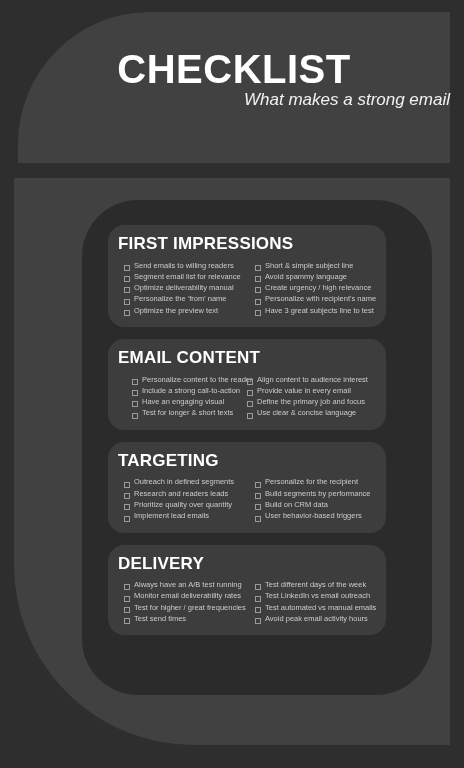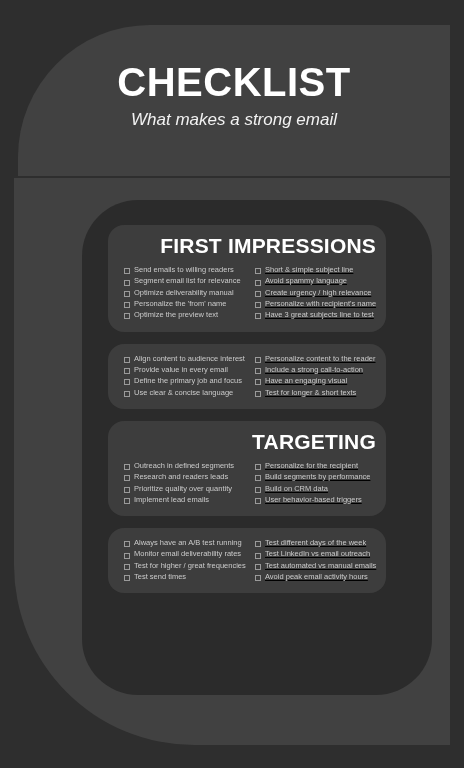--- a/index.html
+++ b/index.html
@@ -12,21 +12,21 @@
     height: 768px;
     overflow: hidden;
     font-family: "Liberation Sans", sans-serif;
     position: relative;
   }
 
   
   #header-panel {
     position: absolute;
     left: 18px;
-    top: 25px;
+    top: 12px;
     width: 432px;
     height: 151px;
     background: #414141;
     border-top-left-radius: 132px;
     border-top-right-radius: 0;
     border-bottom-left-radius: 0;
     border-bottom-right-radius: 0;
     box-sizing: border-box;
   }
   #header-inner {
@@ -41,22 +41,23 @@
     font-weight: bold;
     color: #ffffff;
     letter-spacing: 0.5px;
     line-height: 1.05;
     margin: 0;
   }
   #page-subtitle {
     font-size: 17px;
     font-style: italic;
     color: #f2f2f2;
-    margin-top: 7px;
+    margin-top: 0;
     line-height: 1.2;
+    text-align: right;
   }
 
   
   #outer-panel {
     position: absolute;
     left: 14px;
     top: 178px;
     width: 436px;
     height: 567px;
     background: #414141;
@@ -84,44 +85,43 @@
     width: 278px;
   }
   .section-card {
     background: #3d3d3d;
     border-radius: 16px;
     margin-bottom: 12px;
     padding: 9px 10px 11px 10px;
     box-sizing: border-box;
   }
   .section-title {
-    text-align: right;
-    font-size: 21px;
+    text-align: left;
+    font-size: 17px;
     font-weight: bold;
     color: #ffffff;
     letter-spacing: 0.2px;
     line-height: 1.15;
     margin-bottom: 6px;
   }
   .section-cols {
     display: flex;
     padding: 0 6px;
     box-sizing: border-box;
   }
   .col {
     width: 50%;
     box-sizing: border-box;
   }
   .col-right {
     padding-left: 8px;
-    text-decoration: underline;
   }
   .check-item {
     display: flex;
-    align-items: center;
+    align-items: flex-end;
     font-size: 7.5px;
     color: #cbcbcb;
     line-height: 11.3px;
     white-space: nowrap;
   }
   .checkbox {
     width: 4px;
     height: 4px;
     border: 1px solid #9a9a9a;
     margin-top: 3px;
@@ -187,55 +187,56 @@
             <span>Personalize with recipient's name</span>
           </div>
           <div class="check-item">
             <span class="checkbox"></span>
             <span>Have 3 great subjects line to test</span>
           </div>
         </div>
       </div>
     </div>
     <div class="section-card">
+      <div class="section-title">EMAIL CONTENT</div>
       <div class="section-cols">
+        <div class="col col-right">
+          <div class="check-item">
+            <span class="checkbox"></span>
+            <span>Personalize content to the reader</span>
+          </div>
+          <div class="check-item">
+            <span class="checkbox"></span>
+            <span>Include a strong call-to-action</span>
+          </div>
+          <div class="check-item">
+            <span class="checkbox"></span>
+            <span>Have an engaging visual</span>
+          </div>
+          <div class="check-item">
+            <span class="checkbox"></span>
+            <span>Test for longer &amp; short texts</span>
+          </div>
+        </div>
         <div class="col ">
           <div class="check-item">
             <span class="checkbox"></span>
             <span>Align content to audience interest</span>
           </div>
           <div class="check-item">
             <span class="checkbox"></span>
             <span>Provide value in every email</span>
           </div>
           <div class="check-item">
             <span class="checkbox"></span>
             <span>Define the primary job and focus</span>
           </div>
           <div class="check-item">
             <span class="checkbox"></span>
             <span>Use clear &amp; concise language</span>
-          </div>
-        </div>
-        <div class="col col-right">
-          <div class="check-item">
-            <span class="checkbox"></span>
-            <span>Personalize content to the reader</span>
-          </div>
-          <div class="check-item">
-            <span class="checkbox"></span>
-            <span>Include a strong call-to-action</span>
-          </div>
-          <div class="check-item">
-            <span class="checkbox"></span>
-            <span>Have an engaging visual</span>
-          </div>
-          <div class="check-item">
-            <span class="checkbox"></span>
-            <span>Test for longer &amp; short texts</span>
           </div>
         </div>
       </div>
     </div>
     <div class="section-card">
       <div class="section-title">TARGETING</div>
       <div class="section-cols">
         <div class="col ">
           <div class="check-item">
             <span class="checkbox"></span>
@@ -268,20 +269,21 @@
             <span>Build on CRM data</span>
           </div>
           <div class="check-item">
             <span class="checkbox"></span>
             <span>User behavior-based triggers</span>
           </div>
         </div>
       </div>
     </div>
     <div class="section-card">
+      <div class="section-title">DELIVERY</div>
       <div class="section-cols">
         <div class="col ">
           <div class="check-item">
             <span class="checkbox"></span>
             <span>Always have an A/B test running</span>
           </div>
           <div class="check-item">
             <span class="checkbox"></span>
             <span>Monitor email deliverability rates</span>
           </div>

